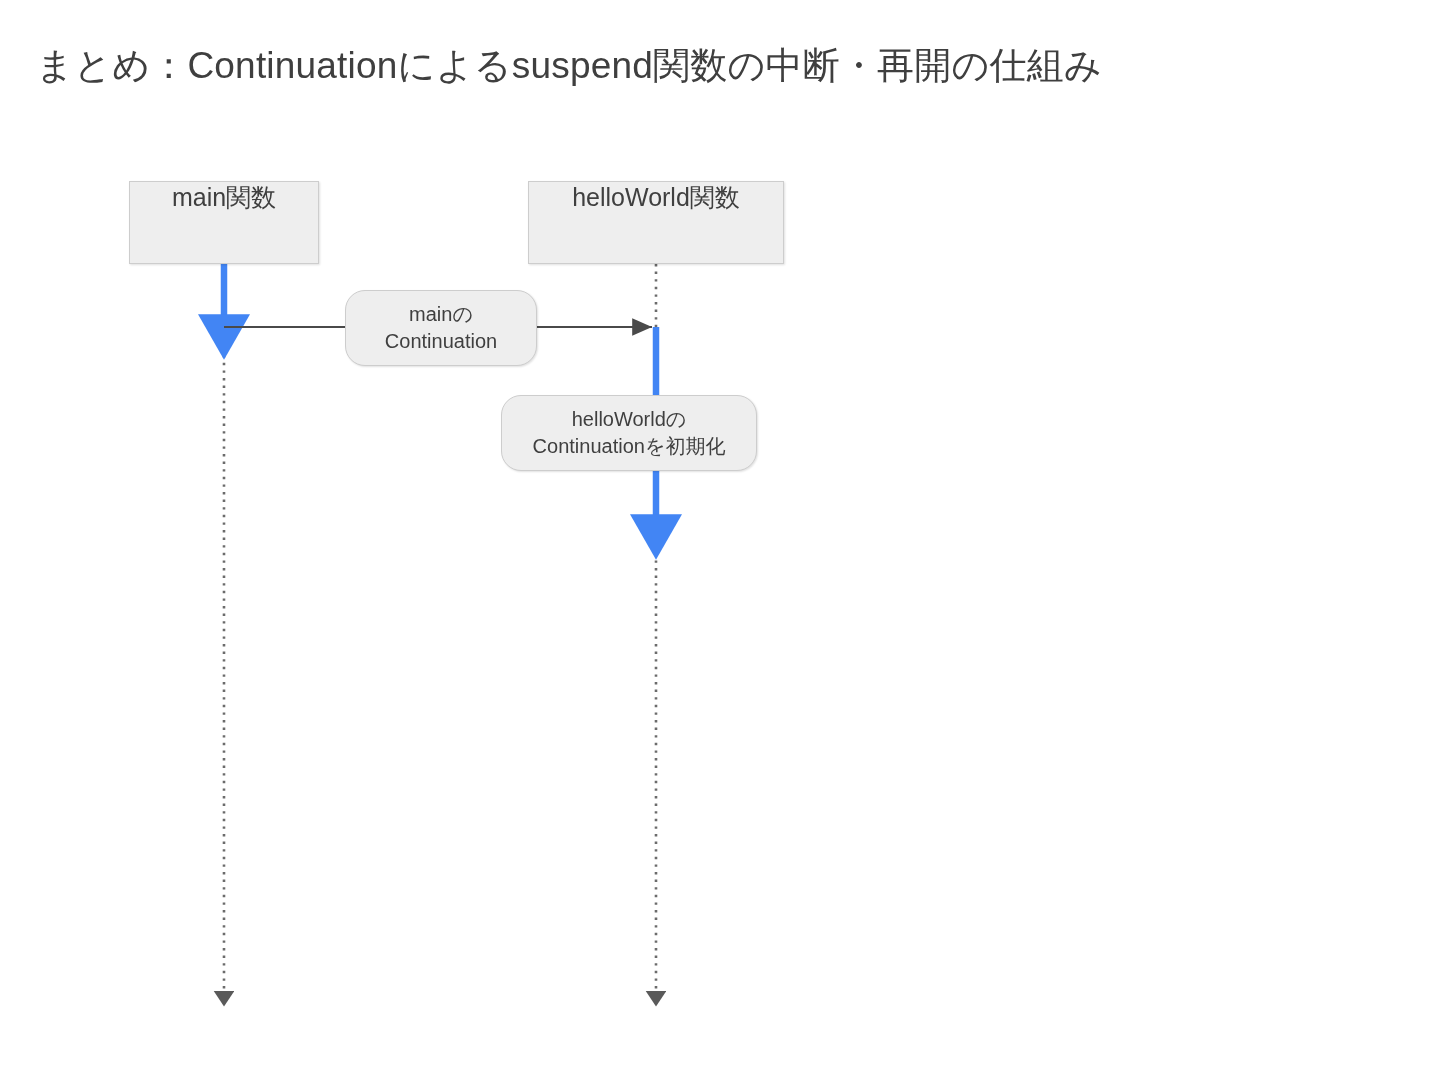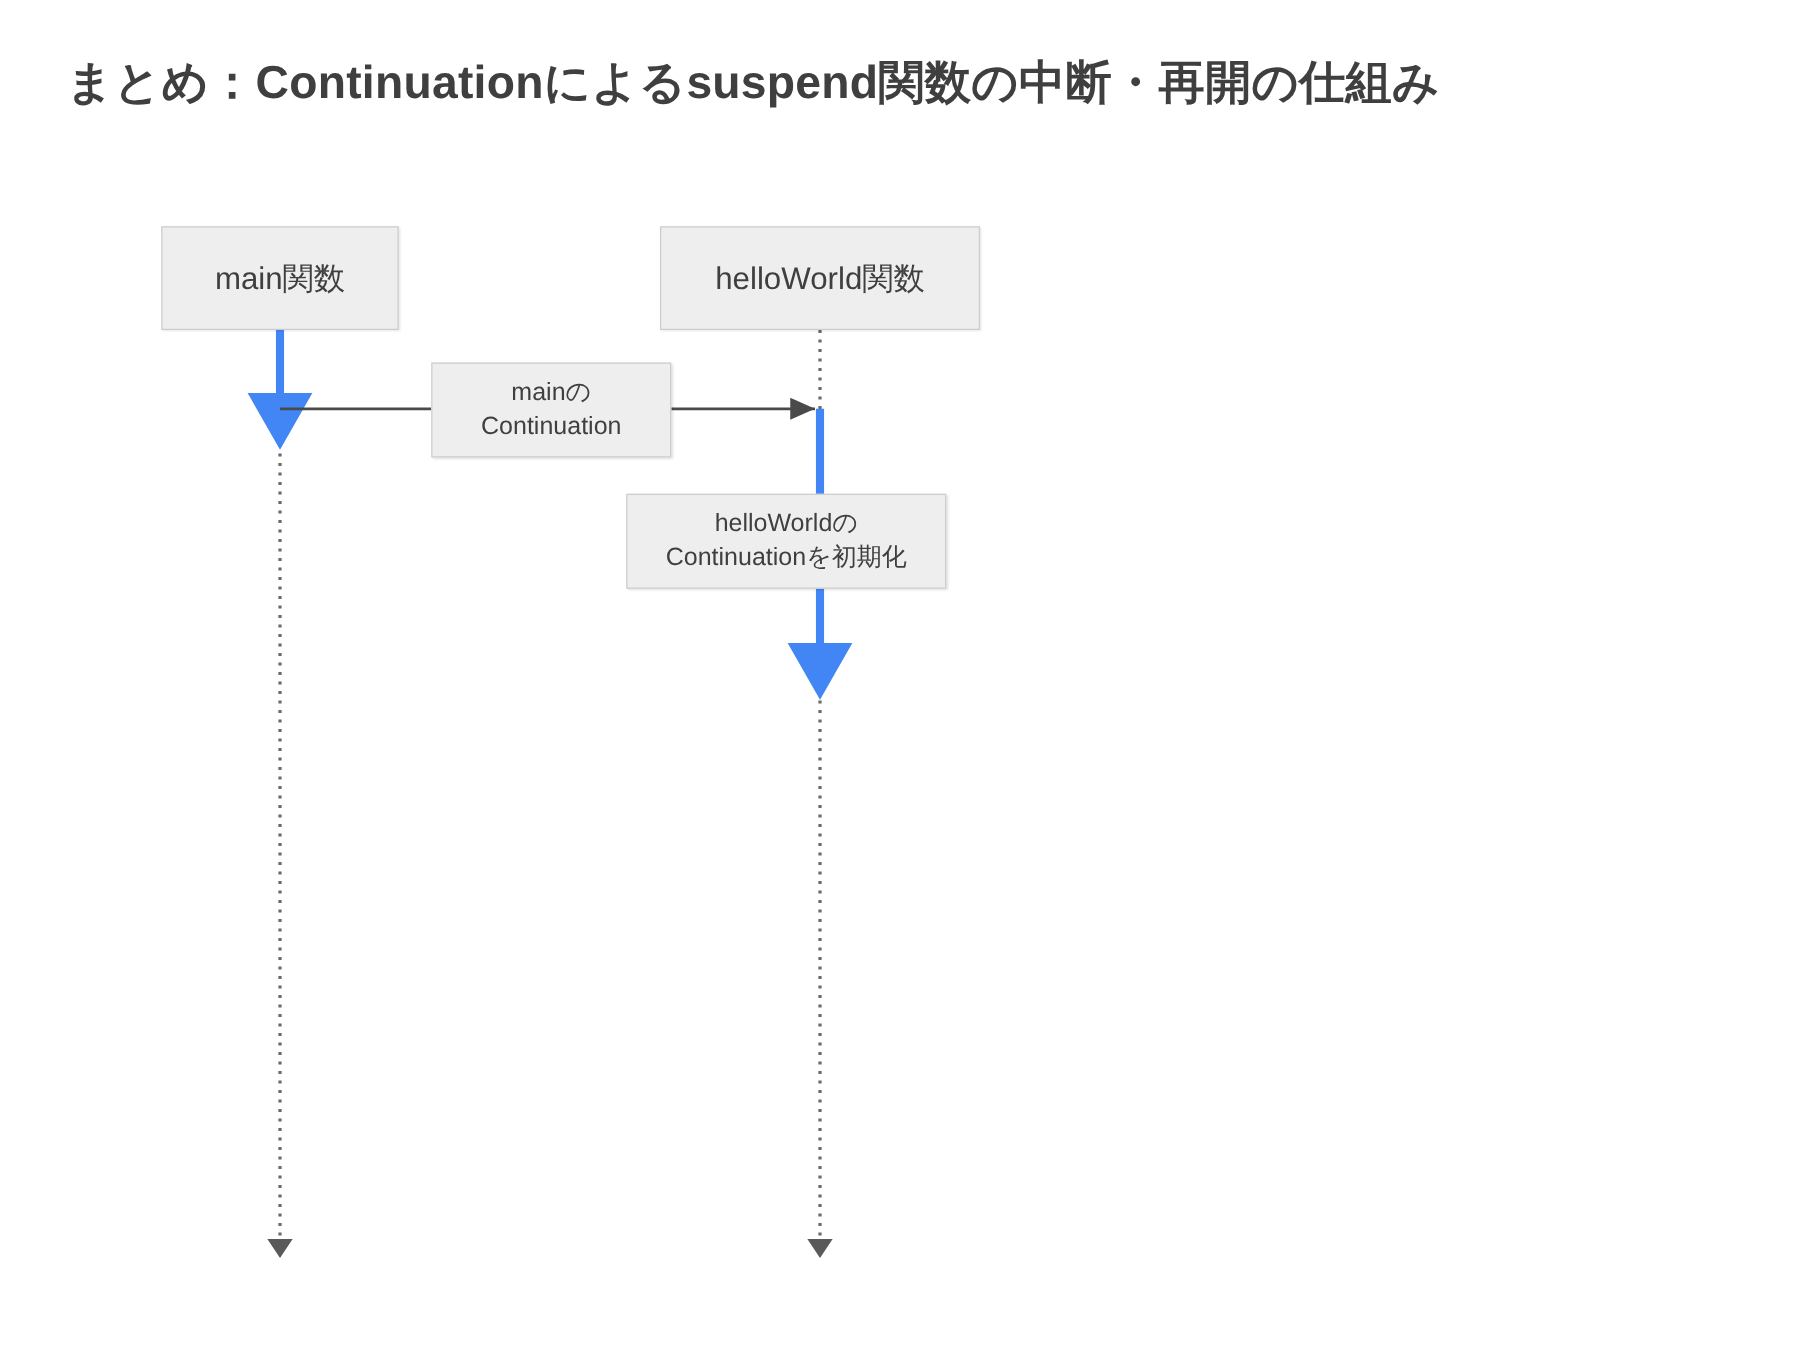--- a/index.html
+++ b/index.html
@@ -13,25 +13,25 @@
     position: relative;
     overflow: hidden;
     font-family: "Liberation Sans", "DejaVu Sans", sans-serif;
     color: #3c3c3c;
     -webkit-font-smoothing: antialiased;
   }
 
   
   #slide-title {
     position: absolute;
-    left: 53px;
+    left: 36px;
     top: 42px;
     font-size: 37px;
     line-height: 48px;
-    font-weight: 700;
+    font-weight: 400;
     color: #3f3f3f;
     letter-spacing: 0.2px;
     white-space: nowrap;
   }
 
   
   #diagram {
     position: absolute;
     left: 0;
     top: 0;
@@ -48,21 +48,21 @@
   }
 
   
   .participant {
     position: absolute;
     box-sizing: border-box;
     background: #eeeeee;
     border: 1px solid #cdcdcd;
     box-shadow: 1px 1px 2px rgba(0,0,0,0.12);
     display: flex;
-    align-items: center;
+    align-items: flex-start;
     justify-content: center;
   }
   .participant-label {
     font-size: 25px;
     line-height: 30px;
     color: #3f3f3f;
     white-space: nowrap;
   }
   #participant-main {
     left: 129px;
@@ -76,21 +76,21 @@
     width: 256px;
     height: 83px;
   }
 
   
   .note-box {
     position: absolute;
     box-sizing: border-box;
     background: #eeeeee;
     border: 1px solid #cdcdcd;
-    border-radius: 0;
+    border-radius: 20px;
     box-shadow: 1px 1px 2px rgba(0,0,0,0.12);
     display: flex;
     align-items: center;
     justify-content: center;
     text-align: center;
   }
   .note-label {
     font-size: 20px;
     line-height: 27px;
     color: #3f3f3f;

